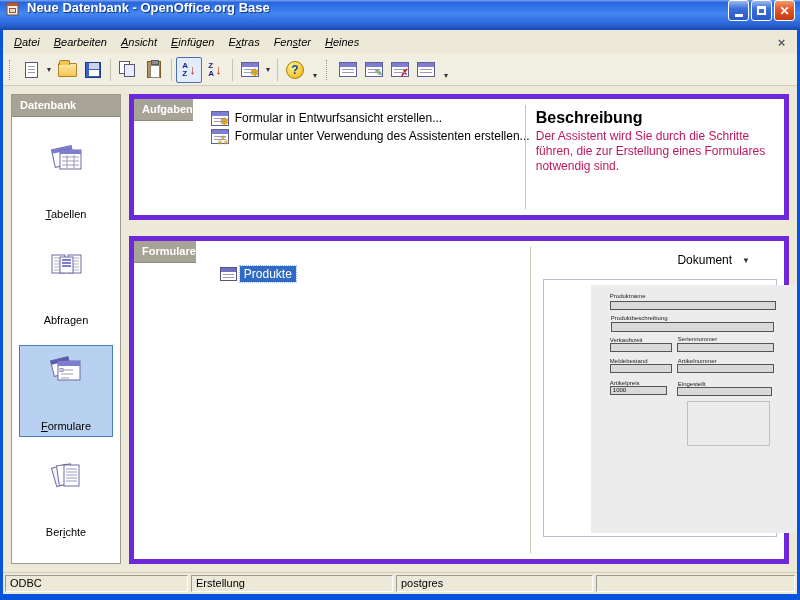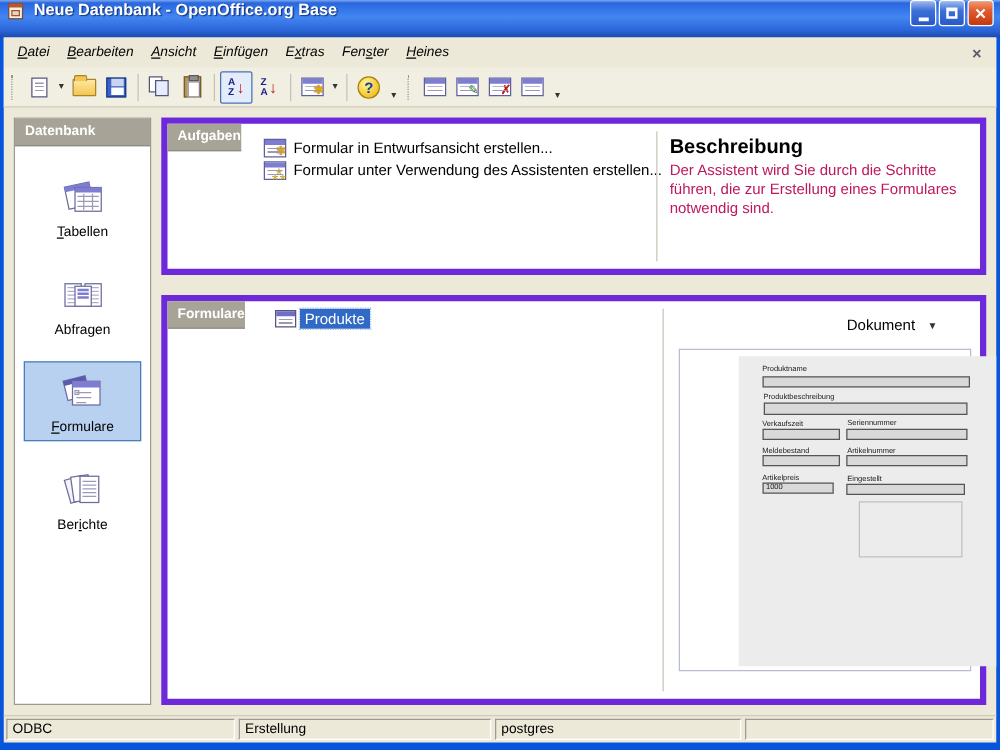--- a/index.html
+++ b/index.html
@@ -70,41 +70,41 @@
 
   
   .content { flex:1; display:flex; padding:8px; overflow:hidden; }
 
   .sidebar { width:110px; flex:0 0 110px; background:#fff; border:1px solid #9d9b8f; margin-right:8px;
              display:flex; flex-direction:column; }
   .pane-header { height:22px; background:#a7a396; border-bottom:1px solid #8f8c80; color:#fff; font-weight:bold;
                  font-size:11px; line-height:21px; padding-left:8px; flex:0 0 22px; }
   .side-items { display:flex; flex-direction:column; align-items:center; padding-top:16px; }
   .side-item { width:94px; padding:8px 2px 4px; margin-bottom:14px; display:flex; flex-direction:column; align-items:center;
-               border:1px solid transparent; cursor:default; }
+               border:1px solid transparent; cursor:default;gap:28px; }
   .side-item.selected { background:#b9d1f0; border-color:#4a7ebb; }
   .side-label { font-size:11px; margin-top:6px; color:#000; }
   .side-label u { text-decoration:underline; }
 
   .main { flex:1; display:flex; flex-direction:column; min-width:0; }
   .section { display:flex; flex-direction:row; border:5px solid #6d28d9; background:#fff; }
   .section.tasks { height:126px; flex:0 0 126px; }
   .section.forms { flex:1; margin-top:16px; }
 
   .tasks-body { flex:1; display:flex; }
   .task-list { width:332px; flex:0 0 332px; padding:12px 0 0 18px; }
   .task-item { display:flex; align-items:flex-start; margin-bottom:3px; font-size:12px; color:#000; cursor:default; white-space:nowrap; }
   .task-item .mini-form { margin-right:6px; flex:0 0 18px; }
   .vdiv { width:1px; background:#c8c5b8; margin:6px 0; }
   .desc { flex:1; padding:10px 10px 0 10px; min-width:0; }
   .desc-title { font-size:16px; font-weight:bold; margin-bottom:2px; }
   .desc-text { font-size:12px; line-height:15px; color:#be185d; }
 
   .forms-body { flex:1; display:flex; position:relative; }
-  .form-list { width:334px; flex:0 0 334px; padding:6px 0 0 24px; }
+  .form-list { width:334px; flex:0 0 334px; padding:25px 0 0 24px; }
   .form-item { display:inline-flex; align-items:center; cursor:default; }
   .form-item .obj-icon { width:17px; height:14px; background:#fff; border:1px solid #55557a; position:relative; margin-right:3px; }
   .form-item .obj-icon::before { content:""; position:absolute; left:0; top:0; right:0; height:4px; background:#6f6fc9; }
   .form-item .obj-icon::after { content:""; position:absolute; left:2px; top:6px; right:2px; height:5px;
                                 background:repeating-linear-gradient(180deg,#9a9ab8 0 1px,transparent 1px 3px); }
   .form-item .obj-label { font-size:12px; color:#fff; background:#316ac5; padding:1px 4px; outline:1px dotted #9ebef0; }
 
   .preview-pane { flex:1; position:relative; }
   .doc-drop { position:absolute; top:12px; right:34px; font-size:12px; color:#000; display:flex; align-items:center; cursor:default; }
   .doc-drop .tri { font-size:8px; margin-left:10px; color:#333; }

